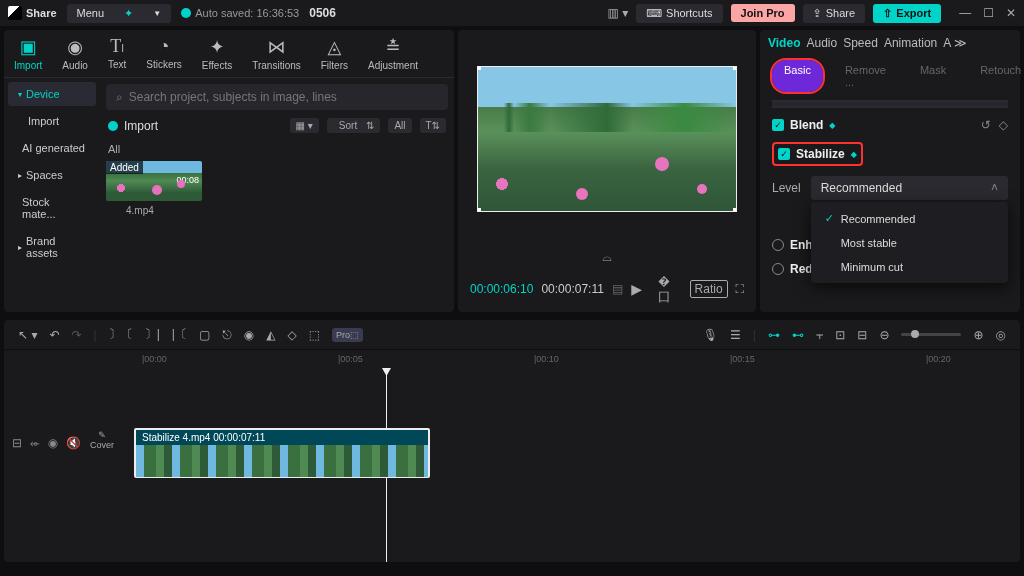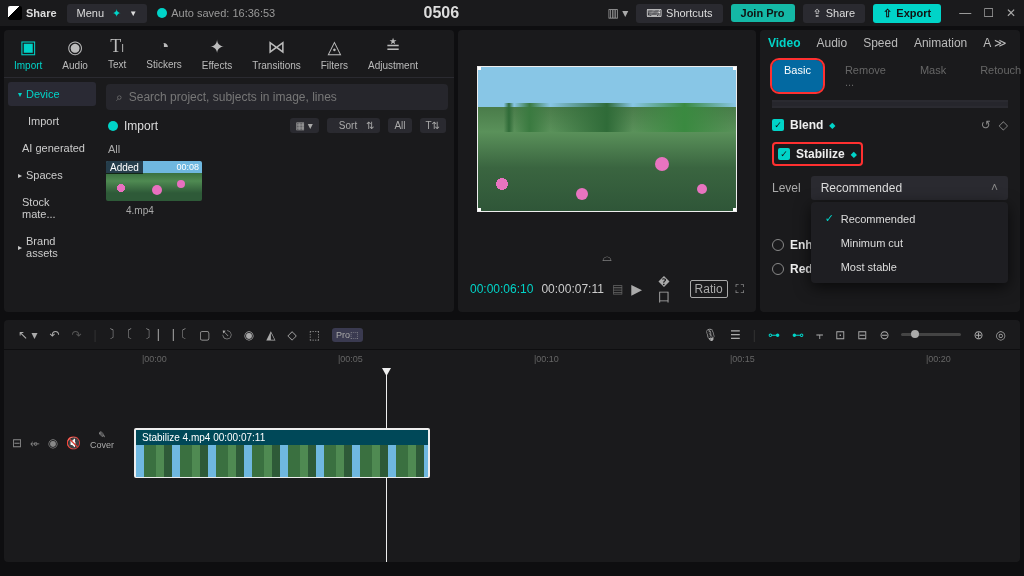--- a/index.html
+++ b/index.html
@@ -1,26 +1,26 @@
 <!DOCTYPE html>
 <html><head>
 <meta charset="utf-8">
 <style>
 * { margin: 0; padding: 0; box-sizing: border-box; font-family: -apple-system, Segoe UI, sans-serif; }
 body { background: #0e0e10; color: #ddd; font-size: 12px; width: 1024px; height: 576px; overflow: hidden; }
 .titlebar { height: 26px; background: #1a1a1c; display: flex; align-items: center; padding: 0 8px; gap: 10px; }
 .logo { display: flex; align-items: center; gap: 4px; font-weight: 600; font-size: 11px; }
 .logo-icon { width: 14px; height: 14px; background: linear-gradient(135deg, #fff 40%, #000 40%); border-radius: 2px; }
-.menu-btn { background: #2a2a30; padding: 3px 10px; border-radius: 3px; font-size: 11px; display: flex; align-items: center; gap: 8px; }
+.menu-btn { background: #2a2a30; padding: 3px 10px; border-radius: 3px; font-size: 11px; display: flex; align-items: center; gap: 20px; }
 .autosave { color: #999; font-size: 11px; display: flex; align-items: center; gap: 4px; }
 .check-dot { width: 10px; height: 10px; background: #00d4c8; border-radius: 50%; }
-.title-center { flex: 1; text-align: center; font-weight: 600; font-size: 16px; }
+.title-center { flex: 1; text-align: left; font-weight: 600; font-size: 12px; }
 .titlebar-right { display: flex; gap: 8px; align-items: center; }
 .pill { background: #2a2a30; padding: 3px 10px; border-radius: 3px; font-size: 11px; display: flex; align-items: center; gap: 4px; }
-.pill.pro { background: #14b8a6; color: #111; font-weight: 600; }
+.pill.pro { background: #fca5a5; color: #111; font-weight: 600; }
 .pill.export { background: #00d4c8; color: #111; font-weight: 600; }
 .win-ctrl { display: flex; gap: 12px; margin-left: 10px; color: #aaa; }
 .top { height: 290px; display: flex; gap: 4px; padding: 4px; }
 .panel { background: #1a1a1c; border-radius: 4px; display: flex; flex-direction: column; }
 .media { width: 450px; }
 .media-tabs { display: flex; padding: 6px 10px; gap: 20px; }
 .media-tab { display: flex; flex-direction: column; align-items: center; gap: 2px; color: #bbb; font-size: 10px; }
 .media-tab.active { color: #00d4c8; }
 .media-tab .ico { font-size: 18px; }
 .media-body { display: flex; flex: 1; border-top: 1px solid #2a2a30; }
@@ -31,40 +31,40 @@
 .search { background: #26262c; border-radius: 4px; padding: 6px 10px; color: #777; display: flex; align-items: center; gap: 6px; }
 .import-head { display: flex; align-items: center; gap: 6px; padding: 8px 2px; font-weight: 500; }
 .import-head .dot { width: 10px; height: 10px; background: #00d4c8; border-radius: 50%; }
 .import-tools { margin-left: auto; display: flex; gap: 8px; align-items: center; color: #aaa; }
 .import-tools span { background: #2a2a30; padding: 2px 6px; border-radius: 3px; font-size: 10px; }
 .filter-row { color: #aaa; font-size: 11px; padding: 2px; }
 .thumb { width: 96px; margin-top: 4px; }
 .thumb-img { width: 96px; height: 40px; background: linear-gradient(to bottom, #6fb8e0 30%, #3a7040 30%, #4f8a52 50%, #2e5a38 80%); border-radius: 2px; position: relative; overflow: hidden; }
 .thumb-img::after { content:""; position:absolute; left:8px; bottom:6px; width:14px; height:14px; background: radial-gradient(circle,#e970c0 40%, transparent 40%); box-shadow: 36px 2px 0 -2px #e970c0, 60px -4px 0 -3px #e970c0; border-radius:50%; }
 .thumb-badge { position: absolute; top: 0; left: 0; background: #000a; color: #fff; font-size: 10px; padding: 1px 4px; }
-.thumb-time { position: absolute; top: 0; right: 0; color: #fff; font-size: 9px; padding: 1px 3px; }
+.thumb-time { position: absolute; top: 0; right: 0; color: #fff; font-size: 9px; padding: 14px 3px; }
 .thumb-name { color: #aaa; font-size: 10px; margin-top: 4px; margin-left: 20px; }
 .player { flex: 1; }
 .player-head { padding: 8px 12px; display: flex; align-items: center; color: #ccc; }
 .player-head .ham { margin-left: auto; color: #888; }
 .player-view { flex: 1; display: flex; align-items: center; justify-content: center; padding: 0 10px; }
 .video { width: 260px; height: 146px; background: linear-gradient(to bottom, #88c6e6 28%, #4a7c4a 28%, #5a915a 45%, #3a6540 70%, #2f5638); border: 1px solid #eee; position: relative; overflow: hidden; }
 .video::before { content:""; position:absolute; top:25%; left:0; right:0; height:20%; background: linear-gradient(to right, transparent 10%, #2f6b38 12%, transparent 14%, #3a7a40 20%, transparent 28%, #2f6b38 50%, transparent 60%, #3a8a40 80%, transparent); }
 .video::after { content:""; position:absolute; left:15px; bottom:18px; width:18px; height:18px; background: radial-gradient(circle,#e874c0 45%, transparent 45%); box-shadow: 80px 10px 0 -3px #e874c0, 160px -20px 0 -2px #e874c0, 200px 5px 0 -4px #e874c0; border-radius:50%; }
 .vhandle { position: absolute; width: 6px; height: 6px; border: 1px solid #fff; background: #fff; }
 .player-foot { padding: 6px 12px; display: flex; align-items: center; gap: 8px; color: #aaa; }
 .tc-cur { color: #00d4c8; font-weight: 500; }
 .tc-tot { color: #ccc; }
 .props { width: 260px; }
-.props-tabs { display: flex; padding: 6px 8px; gap: 16px; font-size: 12px; align-items: center; }
+.props-tabs { display: flex; padding: 6px 8px; gap: 6px; font-size: 12px; align-items: center; }
 .props-tab { color: #bbb; font-weight: 500; }
 .props-tab.active { color: #00d4c8; font-weight: 600; }
 .props-sub { display: flex; gap: 10px; padding: 4px 12px; }
 .sub-item { color: #666; padding: 4px 12px; font-size: 11px; }
-.sub-item.active { color: #fff; background: #0369a1; border-radius: 7px; outline: 2px solid #ff3030; }
+.sub-item.active { color: #fff; background: #6d28d9; border-radius: 14px; outline: 2px solid #ff3030; }
 .props-body { padding: 6px 12px; display: flex; flex-direction: column; gap: 10px; }
 .prop-row { display: flex; align-items: center; gap: 6px; font-size: 12px; color: #eee; }
 .chk { width: 12px; height: 12px; background: #00d4c8; border-radius: 2px; display: inline-flex; align-items: center; justify-content: center; font-size: 9px; color: #111; }
 .little-icons { margin-left: auto; display: flex; gap: 8px; color: #888; }
 .stab-box { border: 2px solid #ff3030; border-radius: 4px; padding: 3px 4px; display: inline-flex; align-items: center; gap: 6px; }
 .level-row { display: flex; align-items: center; gap: 10px; }
 .level-label { color: #aaa; }
 .dropdown { flex: 1; background: #2a2a30; padding: 5px 10px; border-radius: 3px; display: flex; align-items: center; color: #ddd; position: relative; }
 .dropdown .caret { margin-left: auto; color: #888; }
 .dd-menu { position: absolute; top: 26px; left: 0; right: 0; background: #1e1e22; border-radius: 4px; padding: 4px 0; z-index: 20; box-shadow: 0 4px 16px #000a; }
@@ -271,25 +271,25 @@
         <div class="dropdown">
           <span>Recommended</span>
           <span class="caret">˄</span>
           <div class="dd-menu">
             <div class="dd-item">
                 <span class="ck">✓</span>
                 <span>Recommended</span>
               </div>
             <div class="dd-item">
                 <span class="ck"></span>
-                <span>Minimum cut</span>
+                <span>Most stable</span>
               </div>
             <div class="dd-item">
                 <span class="ck"></span>
-                <span>Most stable</span>
+                <span>Minimum cut</span>
               </div>
           </div>
         </div>
       </div>
       <div class="prop-row" style="margin-top:28px">
         <span style="width:12px;height:12px;border:1px solid #888;border-radius:50%"></span>
         <span style="font-weight:600">Enhance</span>
       </div>
       <div class="prop-row">
         <span style="width:12px;height:12px;border:1px solid #888;border-radius:50%"></span>

